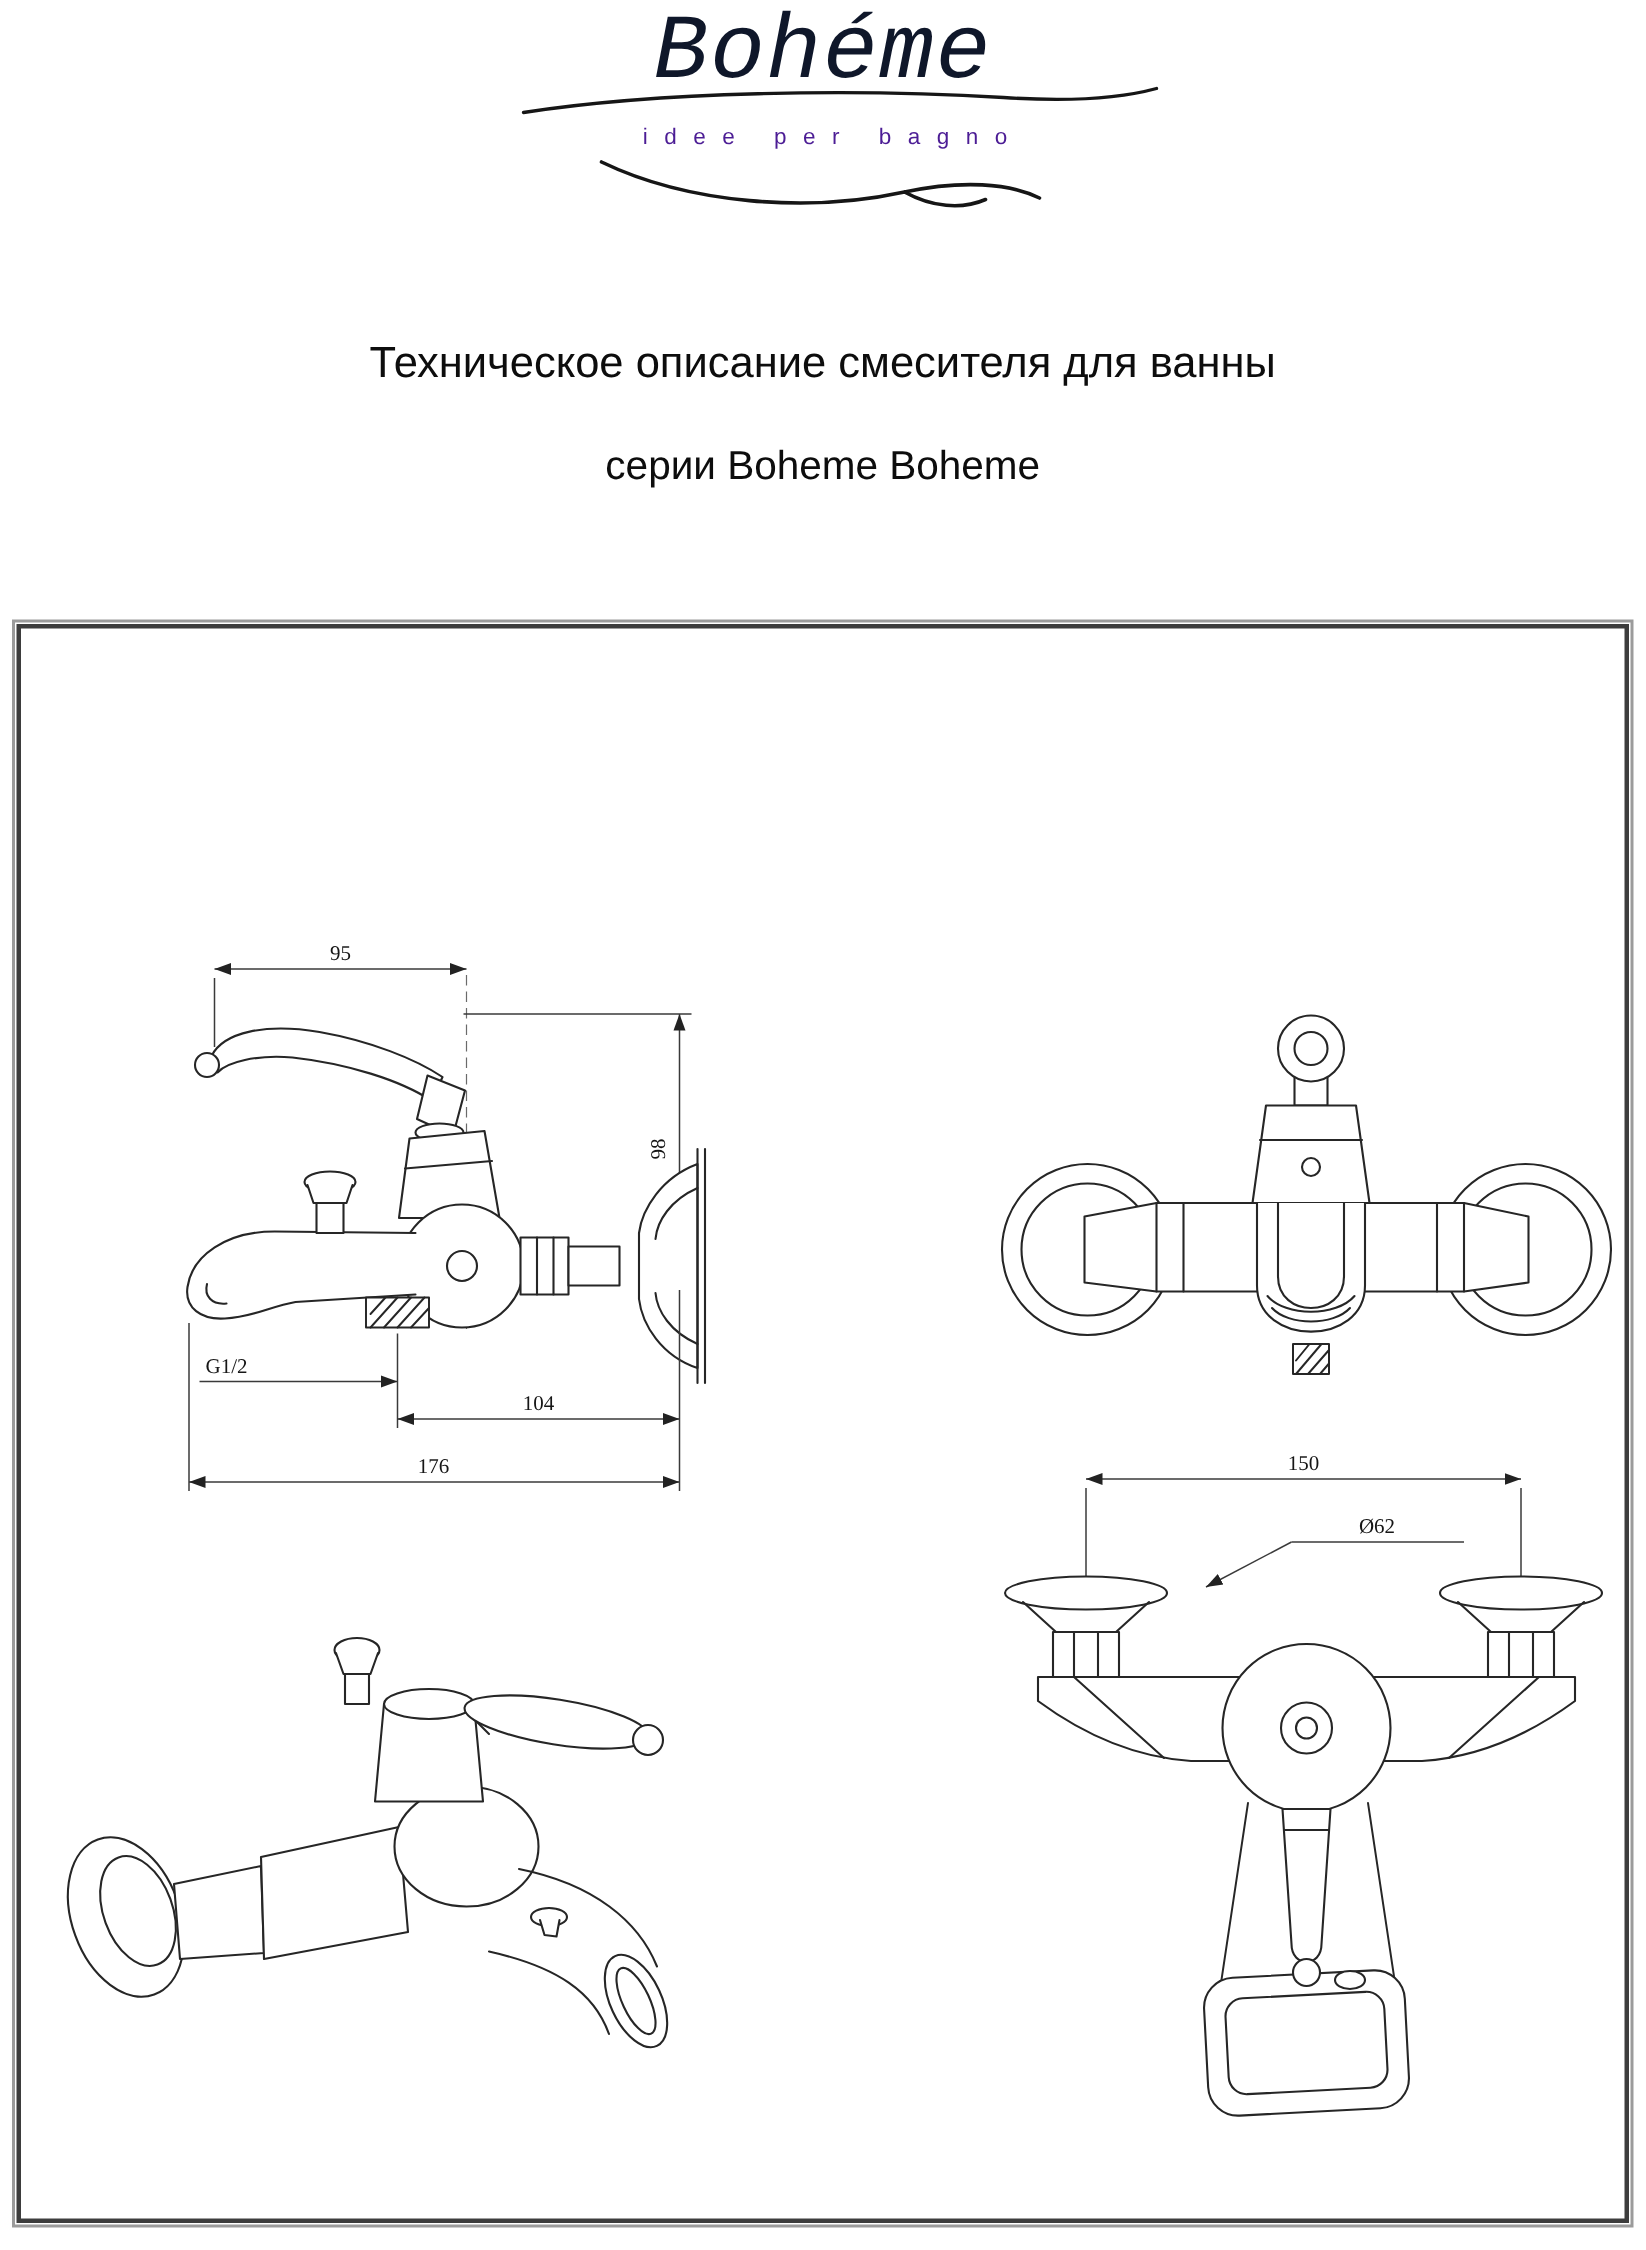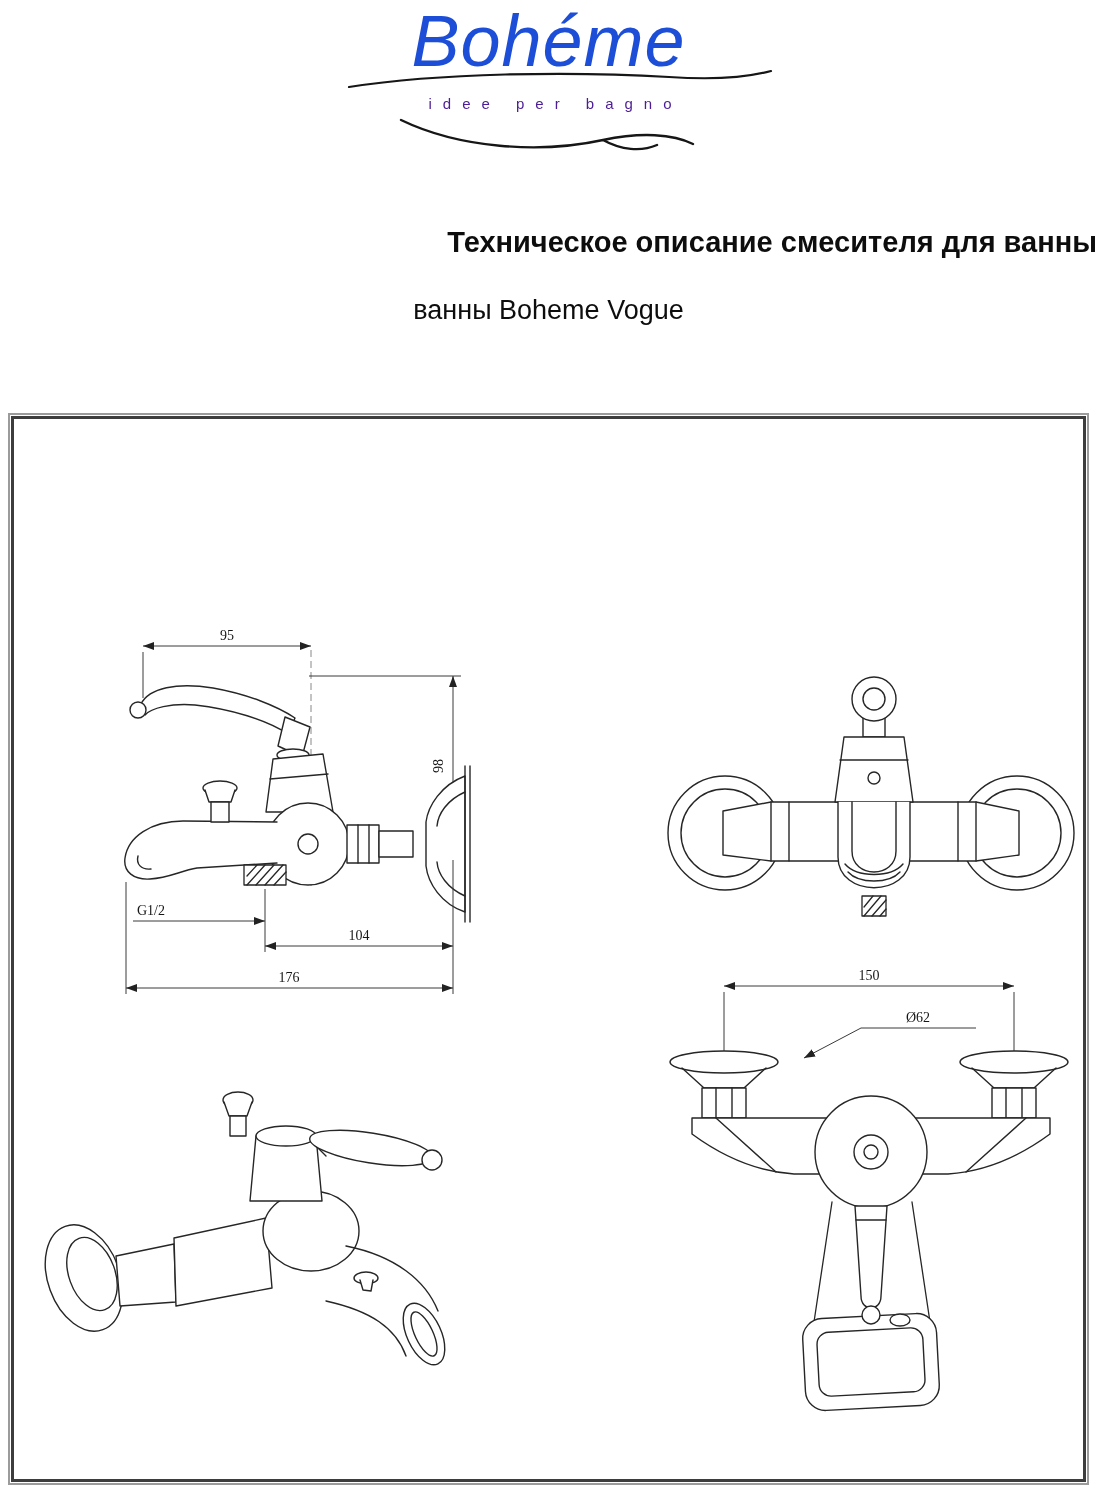--- a/index.html
+++ b/index.html
@@ -7,41 +7,41 @@
   body {
     width:1097px; height:1500px;
     font-family:"Liberation Sans", sans-serif;
     color:#111;
   }
   .page { position:relative; width:1097px; height:1500px; background:#fff; overflow:hidden; }
 
   
   .logo-block { position:absolute; top:4px; left:0; width:100%; text-align:center; }
   .brand {
-    font-family:Liberation Sans, sans-serif;
+    font-family:Liberation Mono, monospace;
     font-style:italic;
-    font-size:72px;
+    font-size:61px;
     line-height:1.04;
-    color:#1d4ed8;
+    color:#0f172a;
     letter-spacing:1px;
   }
   .logo-flourish { display:block; margin:-10px auto 0; }
   .tagline {
     font-family:"Liberation Sans", sans-serif;
     font-size:15px;
     letter-spacing:11px;
     color:#4c1d95;
     margin-top:0;
     padding-left:14px;
   }
   .logo-swirl { display:block; margin:2px auto 0; }
 
   
   .titles { position:absolute; top:226px; left:0; width:100%; text-align:center; color:#0d0d0d; }
-  .title-line1 { font-size:29px; font-weight:700;text-align:right; }
+  .title-line1 { font-size:29px; font-weight:400; }
   .title-line2 { font-size:27px; font-weight:400; margin-top:36px; }
 
   
   .frame {
     position:absolute; left:11px; top:416px;
     width:1075px; height:1066px;
     background:#fff;
     border:3px solid #3d3d3d;
     outline:2px solid #9b9b9b;
     outline-offset:1px;
@@ -72,21 +72,21 @@
       <path d="M30,18 C120,4 250,2 350,8 C395,11 430,8 452,2" fill="none" stroke="#161616" stroke-width="2.2" stroke-linecap="round"></path>
     </svg>
     <div class="tagline">idee per bagno</div>
     <svg class="logo-swirl" width="320" height="44" viewBox="0 0 320 44">
       <path d="M12,6 C70,34 150,40 214,26 C252,18 284,20 304,30 M214,26 C232,36 252,38 268,31" fill="none" stroke="#161616" stroke-width="2.4" stroke-linecap="round"></path>
     </svg>
   </header>
 
   <section class="titles">
     <p class="title-line1">Техническое описание смесителя для ванны</p>
-    <p class="title-line2">ванны Boheme Vogue</p>
+    <p class="title-line2">серии Boheme Boheme</p>
   </section>
 
   <div class="frame">
 
     <svg class="view" style="left:67px;top:197px" width="400" height="440" viewBox="0 0 400 440">
       <defs>
         <marker id="ar1" markerWidth="12" markerHeight="10" refX="11" refY="5" orient="auto-start-reverse" markerUnits="userSpaceOnUse">
           <path d="M0,1 L11,5 L0,9 Z" fill="#222"></path>
         </marker>
       </defs>

